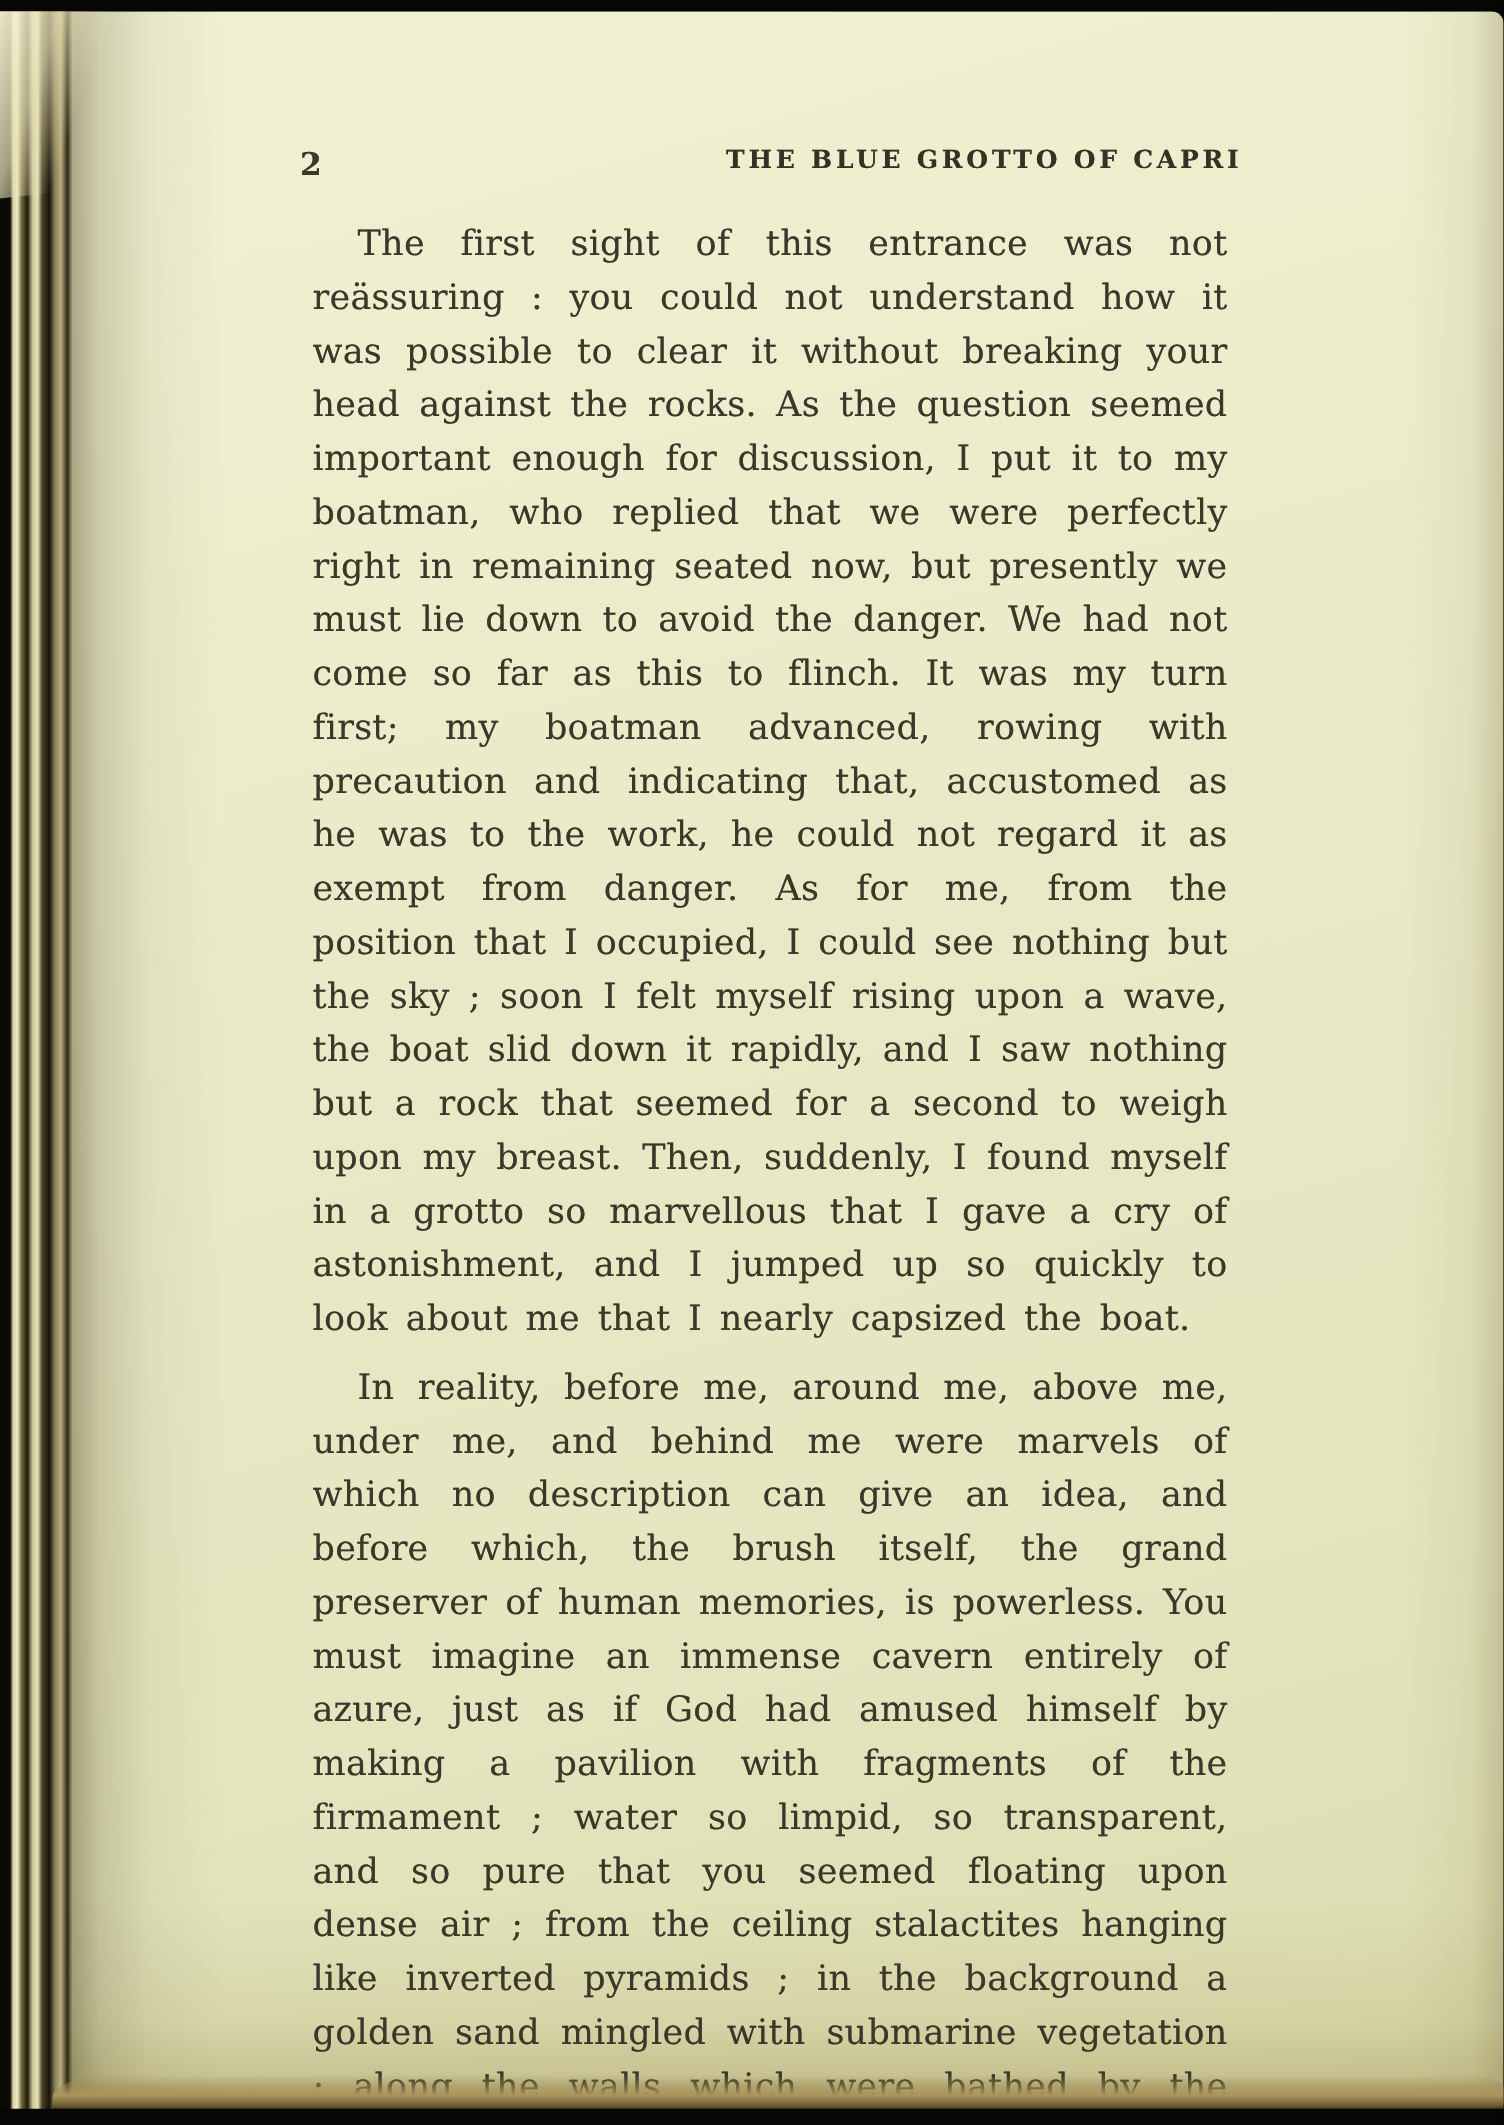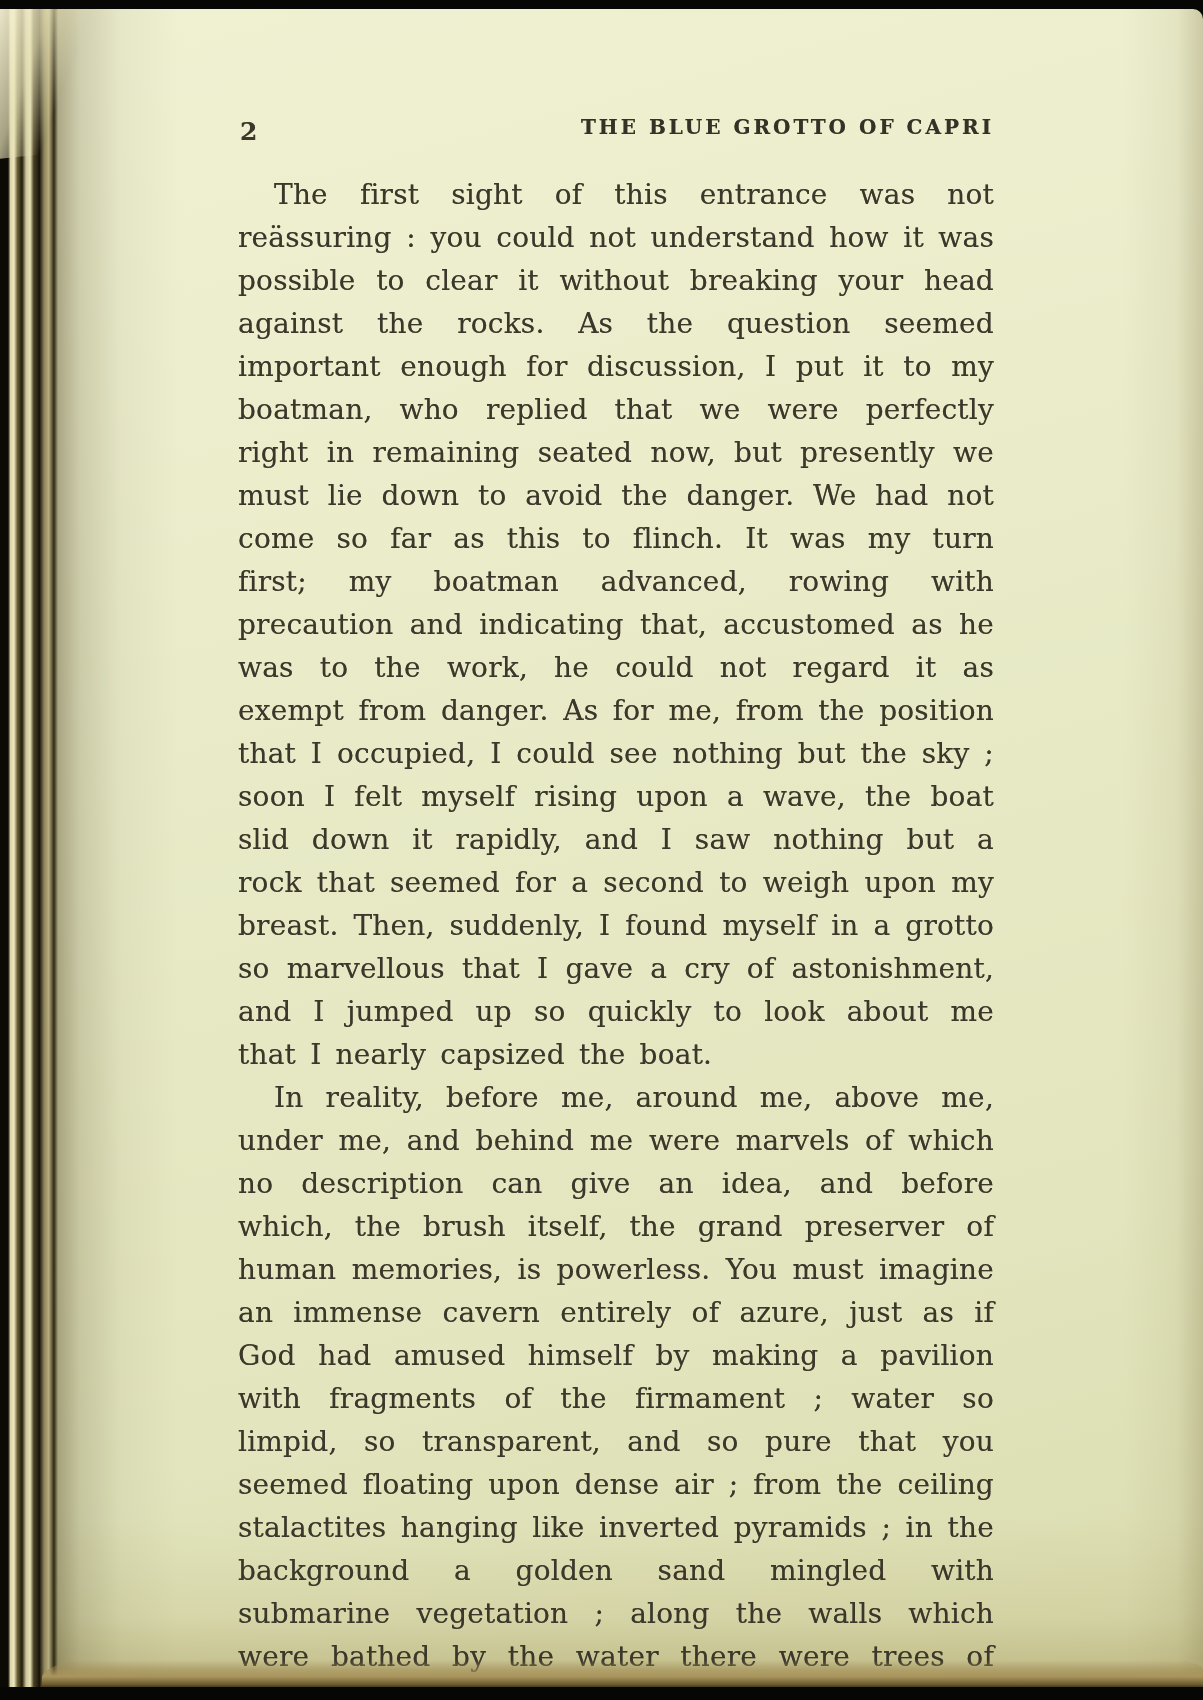--- a/index.html
+++ b/index.html
@@ -77,21 +77,21 @@
     position: absolute; left: 2px; top: 6px;
     font-size: 25px; font-weight: bold; letter-spacing: 1px;
   }
   .running-title {
     display: block; text-align: right;
     font-size: 20px; font-weight: bold; letter-spacing: 3px;
     padding-top: 4px;
     color: #343226;
   }
   .body-paragraph {
-    margin: 0;
+    margin: 12px;
     font-size: 28px;
     line-height: 43px;
     text-align: justify;
     text-indent: 36px;
     word-spacing: 0.18em;
     letter-spacing: 0.2px;
   }
 </style>
 </head>
 <body>

